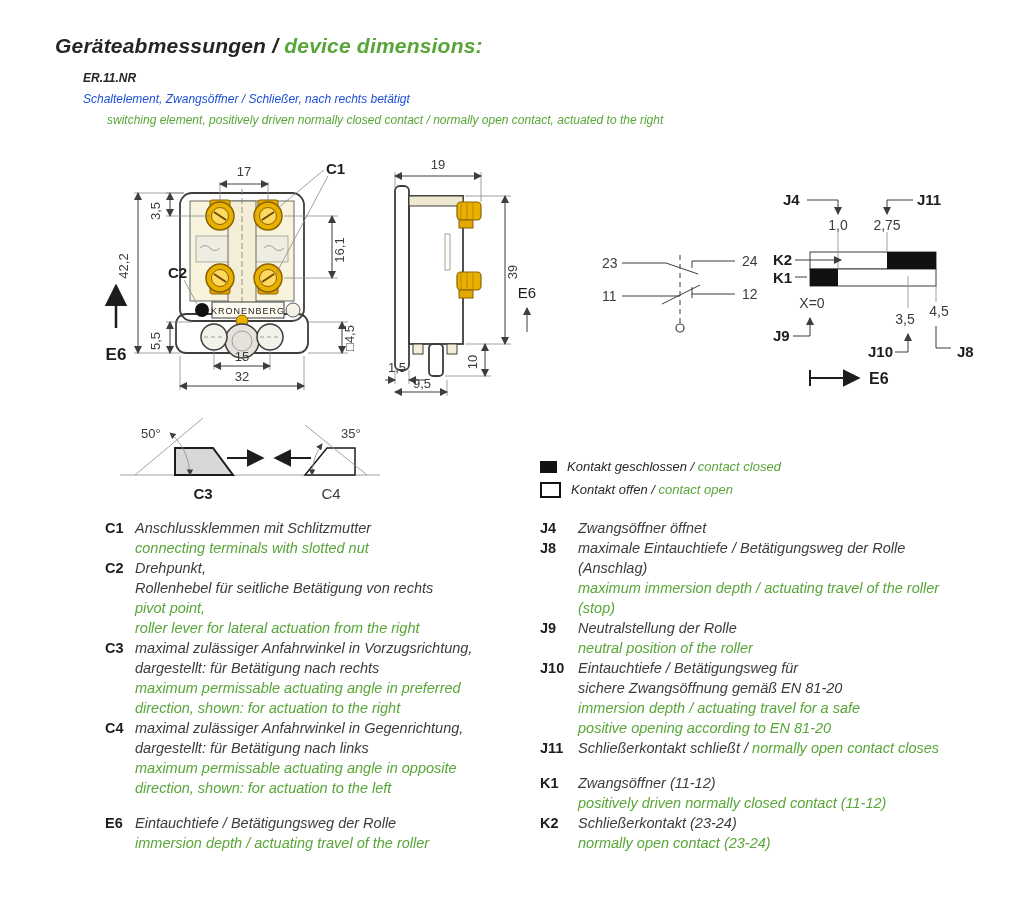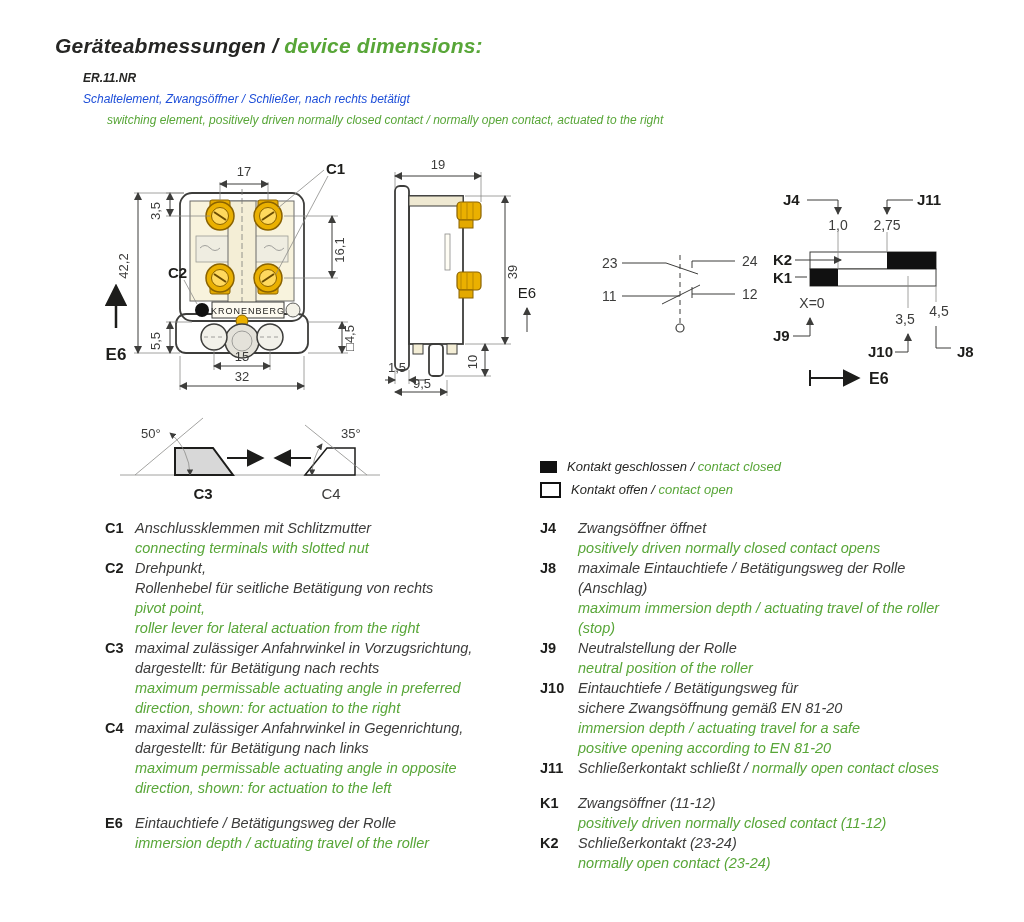--- a/index.html
+++ b/index.html
@@ -349,21 +349,20 @@
         <div><span class="de">Eintauchtiefe / Betätigungsweg der Rolle</span></div>
         <div><span class="en">immersion depth / actuating travel of the roller</span></div>
       </div>
     </div>
   </div>
 <div class="abs legend-col legend-right" id="legend-right">
     <div class="legend-entry">
       <div class="key">J4</div>
       <div class="lines">
         <div><span class="de">Zwangsöffner öffnet</span></div>
-        <div><span class="en">positively driven normally closed contact opens</span></div>
       </div>
     </div>
     <div class="legend-entry">
       <div class="key">J8</div>
       <div class="lines">
         <div><span class="de">maximale Eintauchtiefe / Betätigungsweg der Rolle</span></div>
         <div><span class="de">(Anschlag)</span></div>
         <div><span class="en">maximum immersion depth / actuating travel of the roller</span></div>
         <div><span class="en">(stop)</span></div>
       </div>

